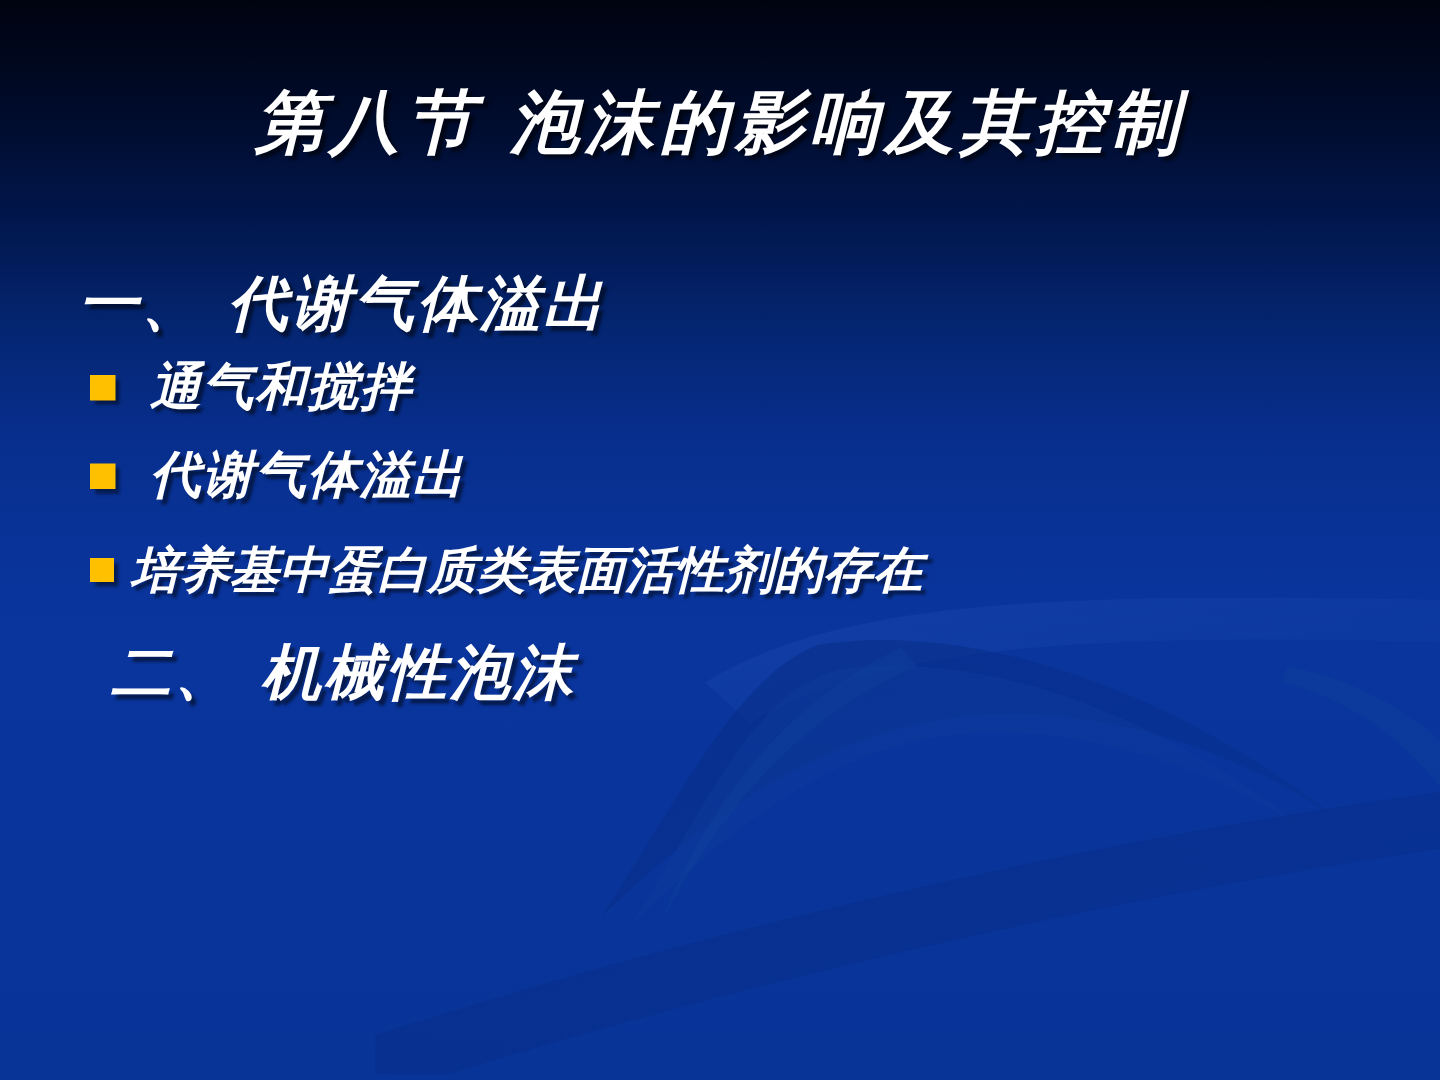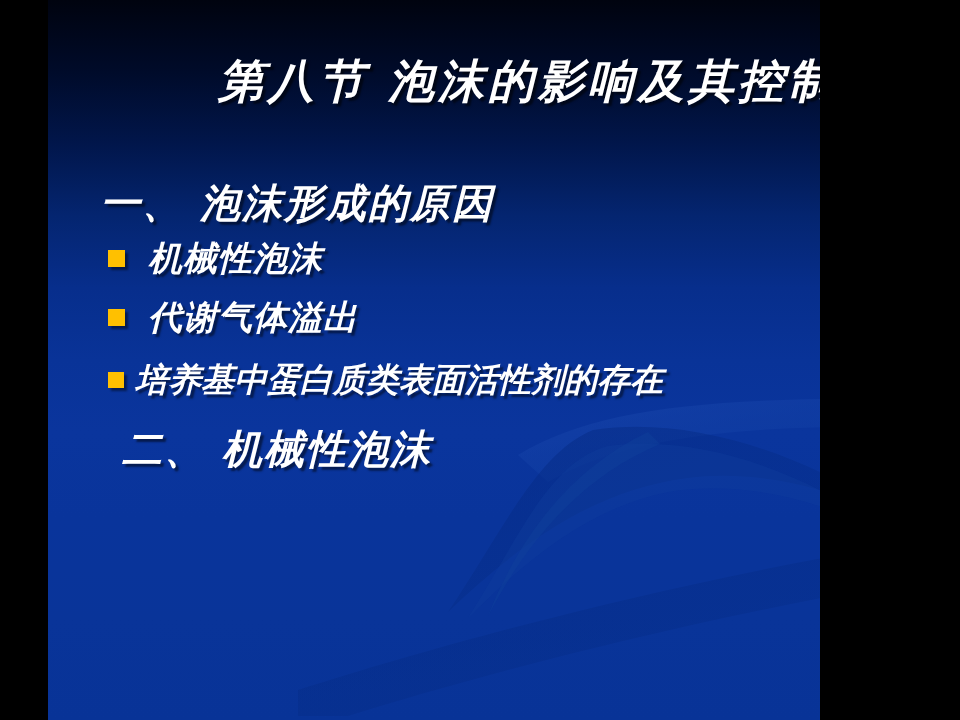--- a/index.html
+++ b/index.html
@@ -7,37 +7,36 @@
     margin: 0;
     padding: 0;
     background: #000;
   }
   body {
     font-family: "DejaVu Sans", "Liberation Sans", sans-serif;
   }
 
   .slide {
     position: relative;
-    width: 772px;
+    width: 960px;
     height: 720px;
     overflow: hidden;
     
     background: linear-gradient(to bottom,
         #00030f 0%,
         #000a28 9%,
         #011murky 9%,
         #01164a 20%,
         #04236d 30%,
         #072d8a 40%,
         #093397 50%,
         #09359b 62%,
         #09349a 78%,
         #083598 100%);
     background-color: #093497;
-    margin-left: 48px;
   }
 
   
   .slide {
     background: linear-gradient(to bottom,
         #00030f 0%,
         #000b2a 10%,
         #01164b 20%,
         #042570 30%,
         #072e8c 40%,
@@ -175,25 +174,25 @@
       <path d="M600 432 C 520 470, 470 540, 440 616 C 482 536, 536 476, 612 444 Z" fill="#10409c" opacity="0.45"></path>
 
       <path d="M855 455 C 900 466, 934 492, 960 524 L960 494 C 934 470, 898 452, 858 444 Z" fill="#10409c" opacity="0.4"></path>
     </svg>
   </div>
 
   <div class="content">
 
     <div class="slide-title">第八节 泡沫的影响及其控制</div>
 
-    <div class="heading heading-1">一、 泡沫形成的原因</div>
+    <div class="heading heading-1">一、 代谢气体溢出</div>
 
     <div class="bullet-row row-b1">
       <span class="bullet-marker"></span>
-      <span class="bullet-text">机械性泡沫</span>
+      <span class="bullet-text">通气和搅拌</span>
     </div>
 
     <div class="bullet-row row-b2">
       <span class="bullet-marker"></span>
       <span class="bullet-text">代谢气体溢出</span>
     </div>
 
     <div class="bullet-row row-b3">
       <span class="bullet-marker"></span>
       <span class="bullet-text">培养基中蛋白质类表面活性剂的存在</span>

